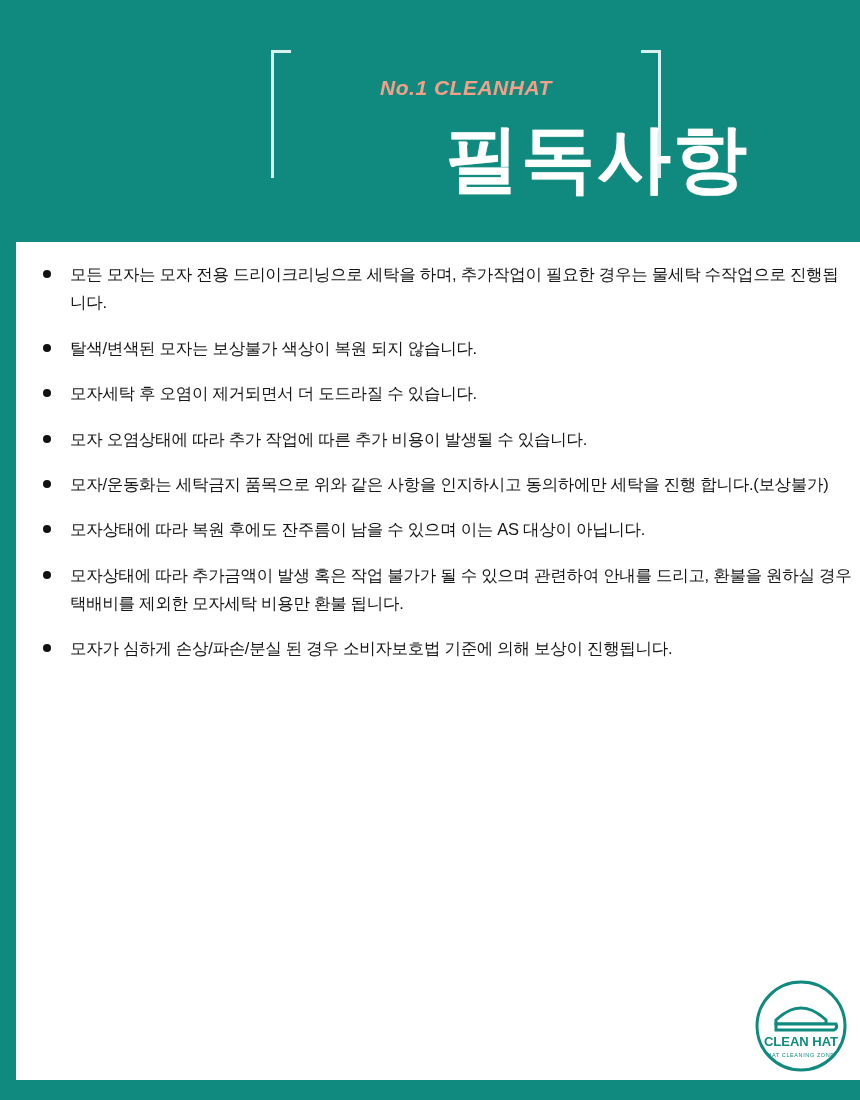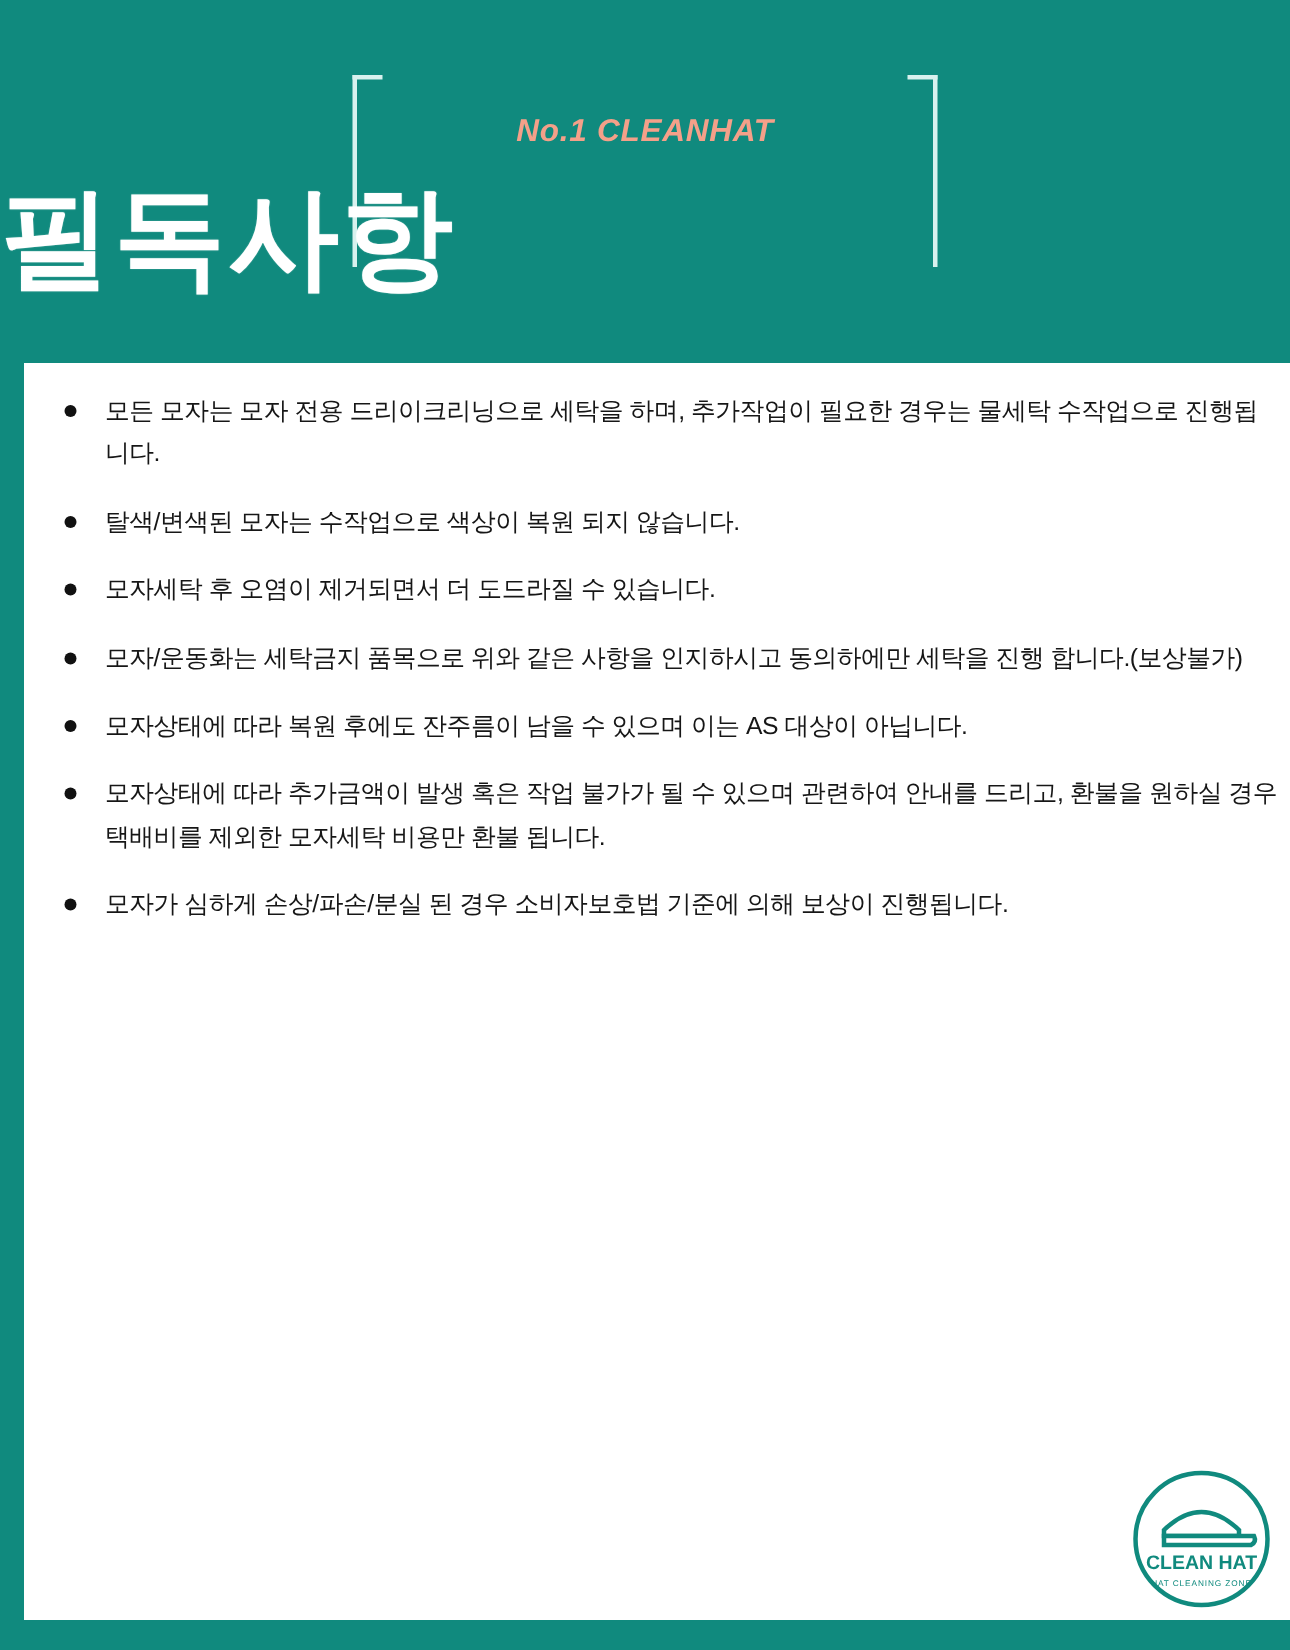--- a/index.html
+++ b/index.html
@@ -18,20 +18,21 @@
     width: 860px;
     height: 1100px;
     background: #108a7e;
     box-sizing: border-box;
   }
   
   .header {
     position: relative;
     height: 242px;
     background: #108a7e;
+    margin-left: 36px;
   }
   .header-frame {
     position: absolute;
     left: 235px;
     top: 50px;
     width: 390px;
     height: 128px;
     border: 3px solid #d8f1ee;
     border-top-width: 3px;
     border-bottom: none;
@@ -56,21 +57,21 @@
     font-weight: bold;
     font-style: italic;
     letter-spacing: 0.5px;
     z-index: 4;
   }
   .title {
     position: absolute;
     left: 0;
     top: 122px;
     width: 713px;
-    text-align: left;
+    text-align: right;
     color: #ffffff;
     font-size: 74px;
     font-weight: bold;
     letter-spacing: 2px;
     line-height: 1;
     z-index: 4;
     text-shadow: 0 0 1px rgba(255,255,255,0.4);
   }
   
   .content {
@@ -134,22 +135,23 @@
   <div class="header">
     <div class="header-frame"></div>
     <div class="header-frame-inner"></div>
     <div class="subtitle">No.1 CLEANHAT</div>
     <div class="title">필독사항</div>
   </div>
 
   <div class="content">
     <ul class="notice-list">
       <li><span>모든 모자는 모자 전용 드리이크리닝으로 세탁을 하며, 추가작업이 필요한 경우는 물세탁 수작업으로 진행됩니다.</span></li>
-      <li><span>탈색/변색된 모자는 수작업으로 색상이 복원 되지 않습니다.</span></li>
+      <li><span>탈색/변색된 모자는 보상불가 색상이 복원 되지 않습니다.</span></li>
       <li><span>모자세탁 후 오염이 제거되면서 더 도드라질 수 있습니다.</span></li>
+      <li><span>모자 오염상태에 따라 추가 작업에 따른 추가 비용이 발생될 수 있습니다.</span></li>
       <li><span>모자/운동화는 세탁금지 품목으로 위와 같은 사항을 인지하시고 동의하에만 세탁을 진행 합니다.(보상불가)</span></li>
       <li><span>모자상태에 따라 복원 후에도 잔주름이 남을 수 있으며 이는 AS 대상이 아닙니다.</span></li>
       <li><span>모자상태에 따라 추가금액이 발생 혹은 작업 불가가 될 수 있으며 관련하여 안내를 드리고, 환불을 원하실 경우 택배비를 제외한 모자세탁 비용만 환불 됩니다.</span></li>
       <li><span>모자가 심하게 손상/파손/분실 된 경우 소비자보호법 기준에 의해 보상이 진행됩니다.</span></li>
     </ul>
 
     <div class="logo">
       <svg viewBox="0 0 102 92" width="102" height="92">
         <circle cx="51" cy="46" r="44" fill="none" stroke="#108a7e" stroke-width="3"></circle>
         <path d="M26 40 Q51 16 76 40 L76 44 L26 44 Z" fill="none" stroke="#108a7e" stroke-width="3"></path>

